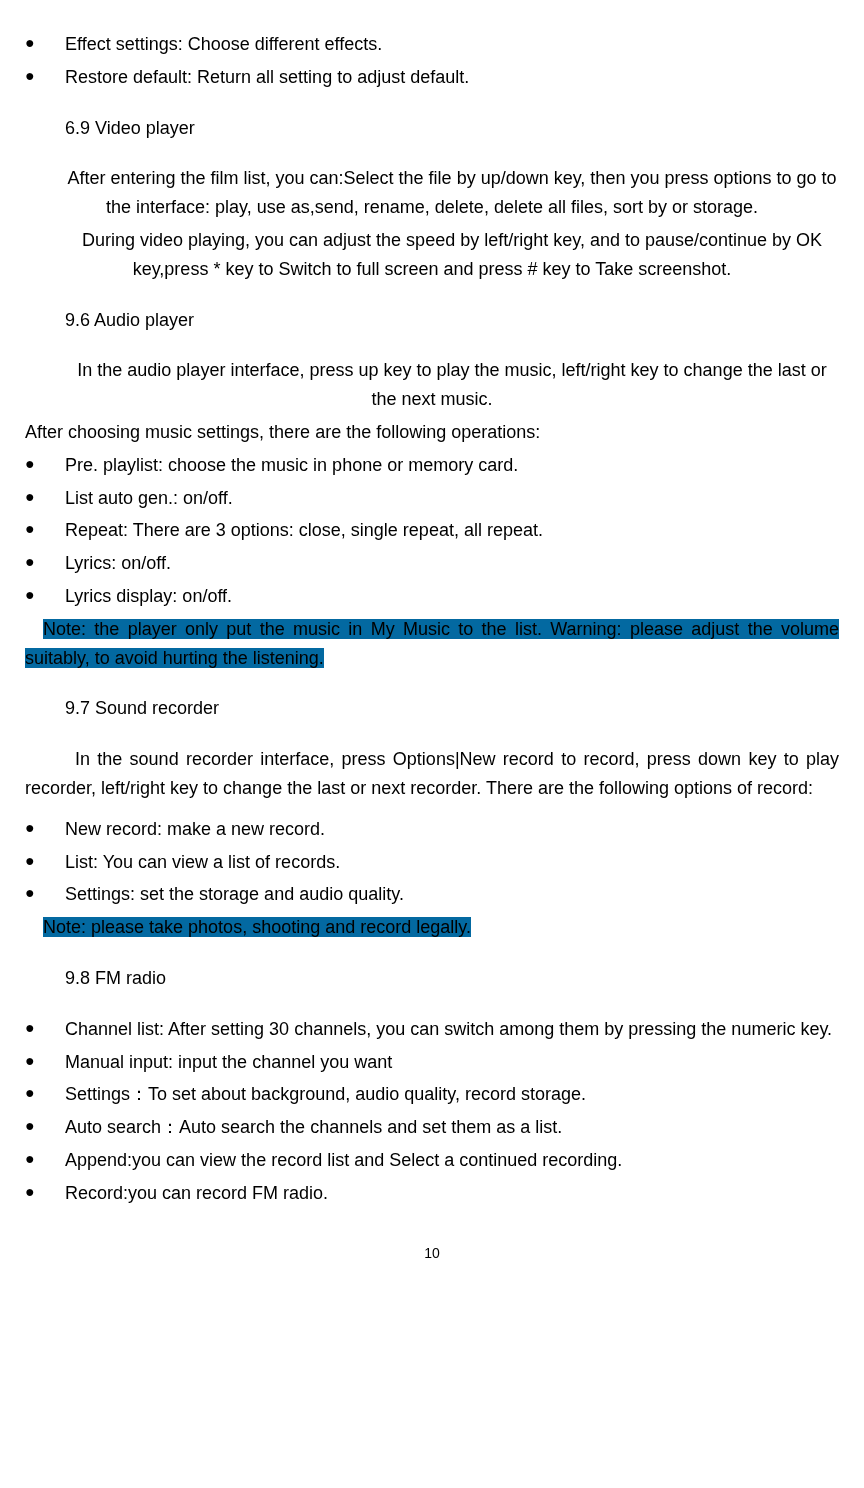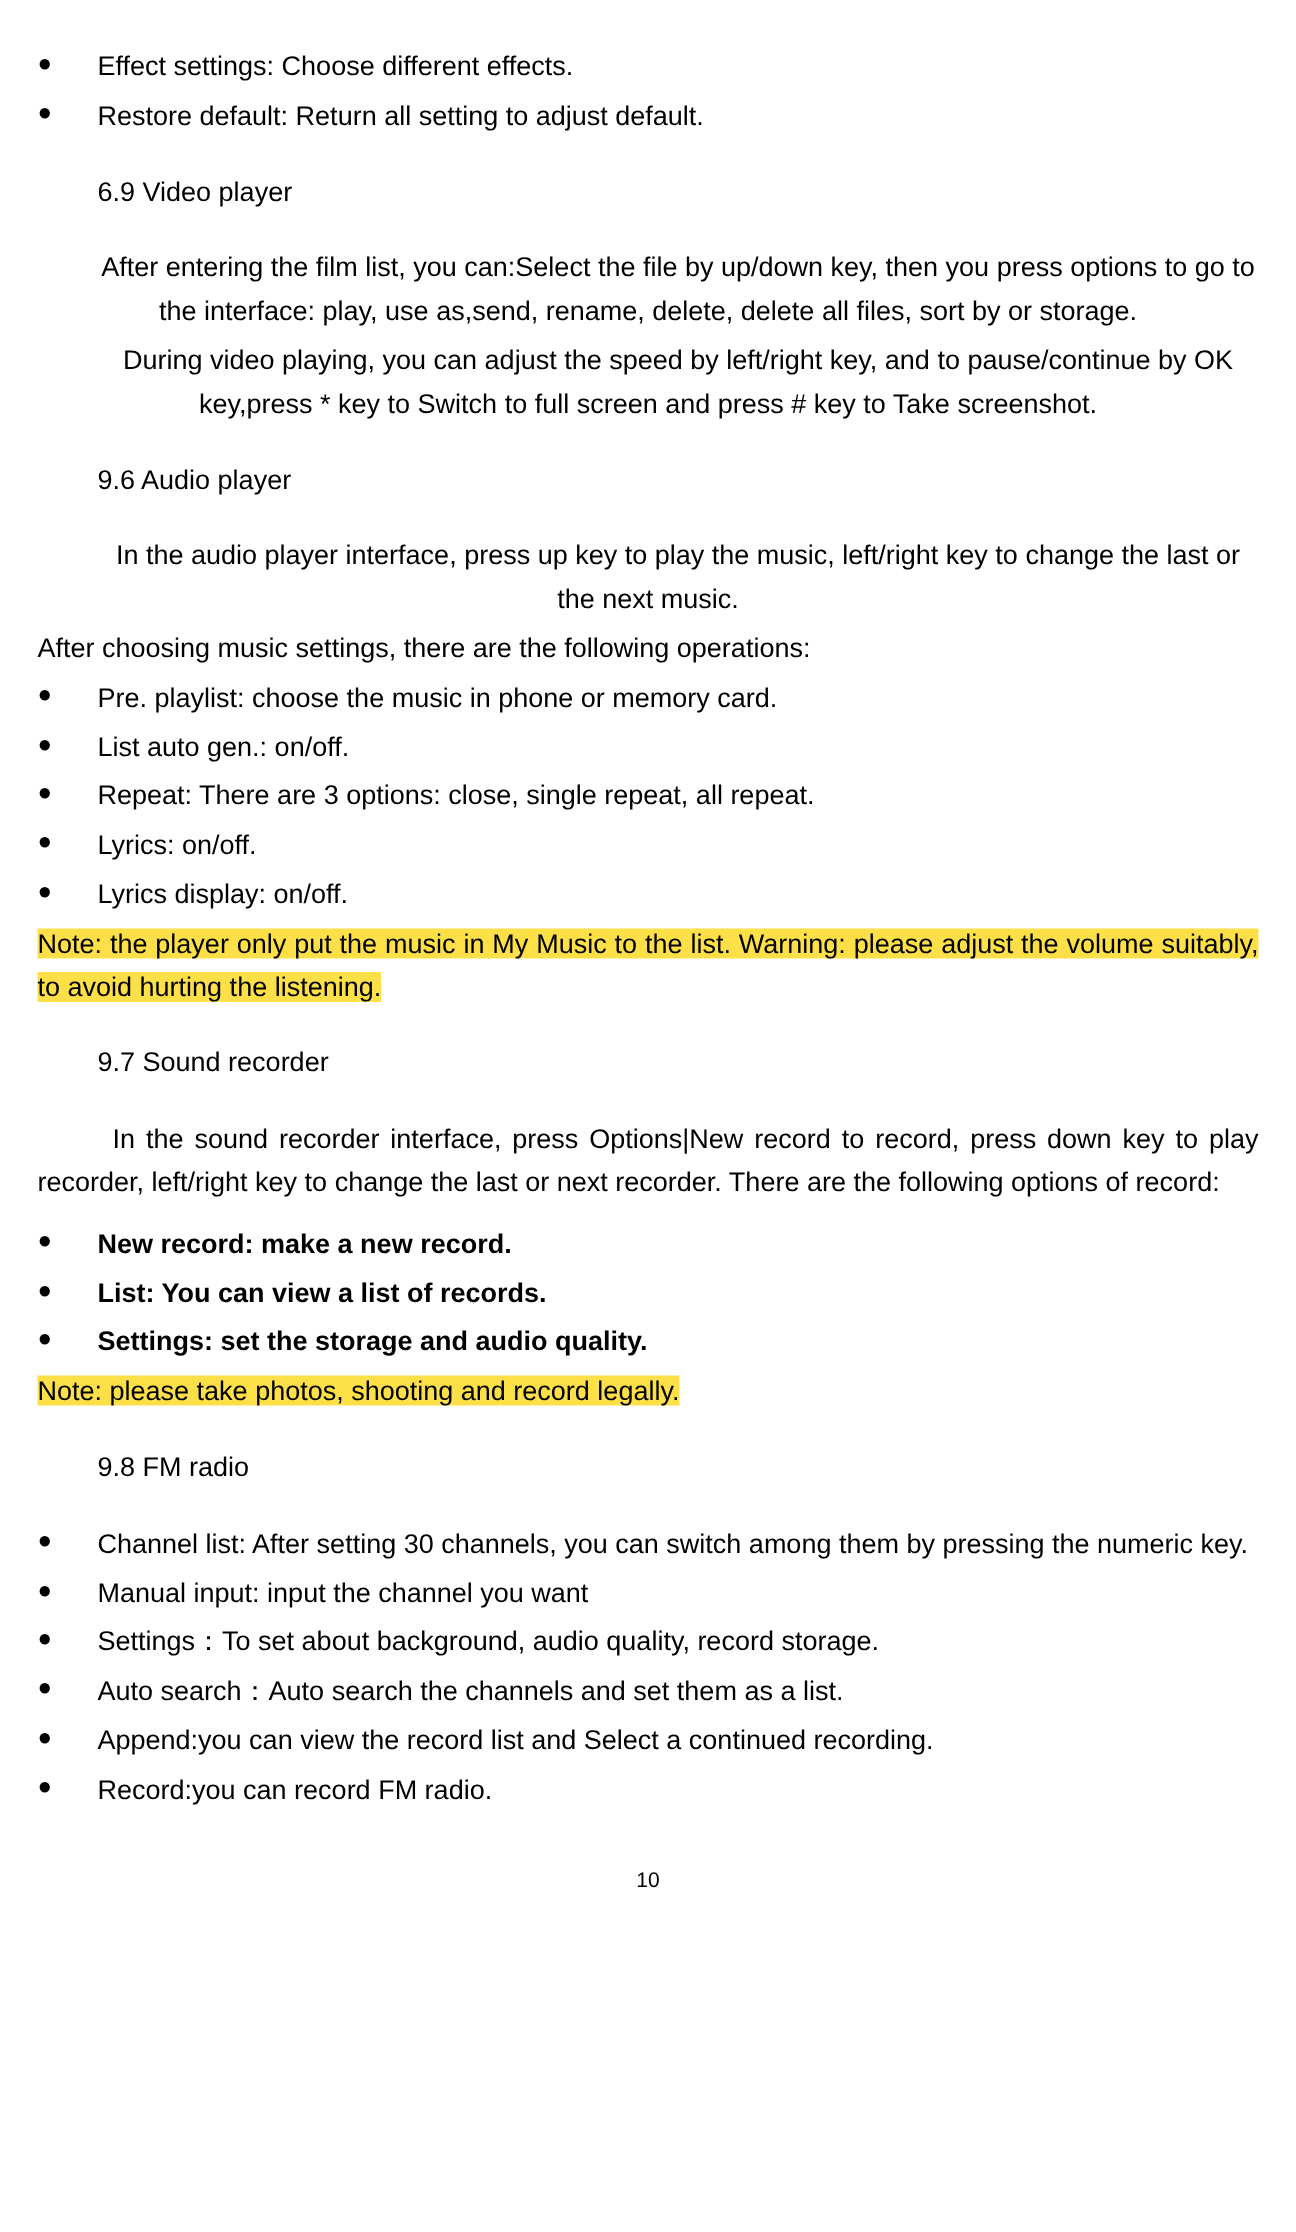--- a/index.html
+++ b/index.html
@@ -39,22 +39,23 @@
     text-indent: 40px;
     text-align: center;
   }
   .para.indent2 {
     text-indent: 50px;
   }
   .just {
     text-align: justify;
   }
   .note {
-    background: #fde047;
+    background: #0369a1;
     display: inline;
+    margin-left: 18px;
   }
   .note-block {
     text-align: justify;
     margin: 0;
   }
   .page-num {
     text-align: center;
     font-size: 14px;
     margin-top: 34px;
   }
@@ -84,21 +85,21 @@
   <li>Lyrics: on/off.</li>
   <li>Lyrics display: on/off.</li>
 </ul>
 
 <p class="note-block"><span class="note">Note: the player only put the music in My Music to the list. Warning: please adjust the volume suitably, to avoid hurting the listening.</span></p>
 
 <p class="section-heading">9.7 Sound recorder</p>
 
 <p class="para indent2 just">In the sound recorder interface, press Options|New record to record, press down key to play recorder, left/right key to change the last or next recorder. There are the following options of record:</p>
 
-<ul class="bullet-list" style="margin-top:12px;font-weight:bold;">
+<ul class="bullet-list" style="margin-top:12px;">
   <li>New record: make a new record.</li>
   <li>List: You can view a list of records.</li>
   <li>Settings: set the storage and audio quality.</li>
 </ul>
 
 <p class="para"><span class="note">Note: please take photos, shooting and record legally.</span></p>
 
 <p class="section-heading">9.8 FM radio</p>
 
 <ul class="bullet-list just">

